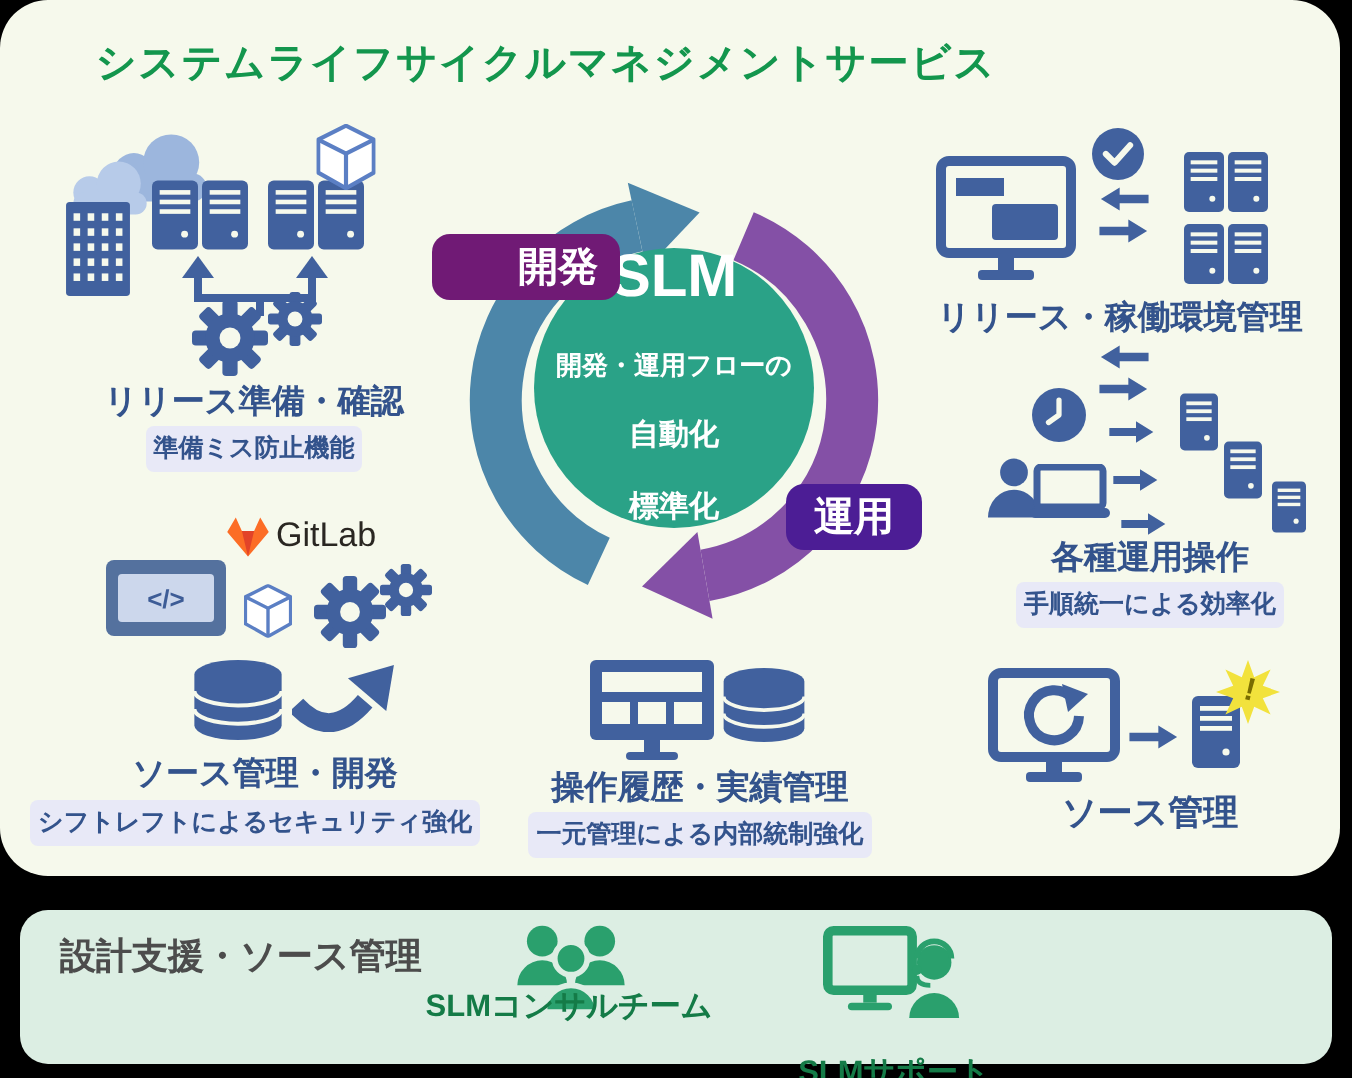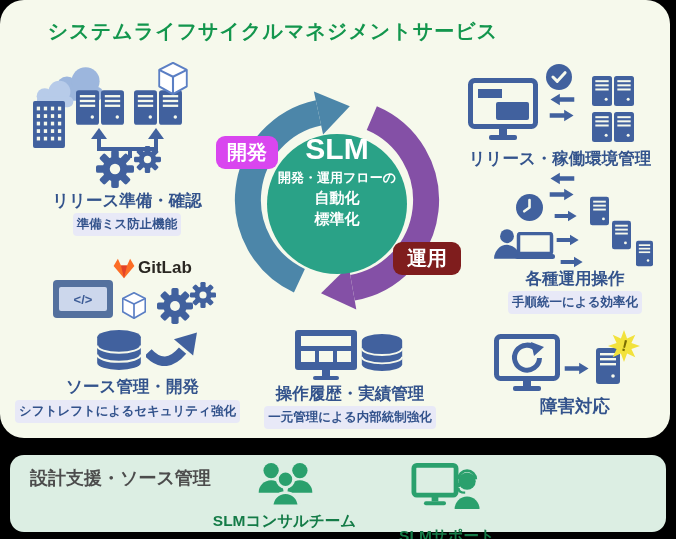--- a/index.html
+++ b/index.html
@@ -9,33 +9,33 @@
   .card-support{position:absolute;left:10px;top:455px;width:656px;height:77px;background:#dceee3;border-radius:14px;}
   .abs{position:absolute;}
   .title{left:0;top:18px;width:546px;text-align:center;color:#13964d;font-size:20px;font-weight:bold;letter-spacing:1px;}
   .sec-label{color:#33538c;font-weight:bold;font-size:16.5px;}
   .cwrap{position:absolute;text-align:center;}
   .chip{display:inline-block;background:#e8e9f7;color:#33538c;font-weight:bold;font-size:12.5px;padding:3px 4px;border-radius:4px;white-space:nowrap;}
   .navy{color:#41619e;}
   .blue-lt{color:#b7cbe9;}
   .blue-md{color:#9cb6dd;}
   .green-ic{color:#2aa06d;}
-  .circle{position:absolute;left:267px;top:134px;width:140px;height:140px;border-radius:50%;background:#2aa287;
-          display:flex;flex-direction:column;align-items:center;justify-content:flex-start;color:#fff;text-align:center;}
+  .circle{position:absolute;left:267px;top:124px;width:140px;height:140px;border-radius:50%;background:#2aa287;
+          display:flex;flex-direction:column;align-items:center;justify-content:space-between;color:#fff;text-align:center;}
   .circle .slm{font-size:30px;font-weight:bold;line-height:1;margin-bottom:5px;}
   .circle .sub1{font-size:13px;font-weight:bold;line-height:1.4;}
   .circle .sub{font-size:15px;font-weight:bold;line-height:1.4;}
   .cyc-badge{position:absolute;color:#fff;font-weight:bold;font-size:20px;text-align:center;border-radius:9px;padding:3px 0;}
-  .badge-dev{left:216px;top:136px;width:62px;background:#d946ef;}
-  .badge-ops{left:393px;top:242px;width:68px;background:#7f1d1d;}
+  .badge-dev{left:216px;top:117px;width:62px;background:#701a75;padding-left:32px;}
+  .badge-ops{left:393px;top:242px;width:68px;background:#4c1d95;}
   .codewin{position:absolute;left:53px;top:280px;width:60px;height:38px;background:#54719e;border-radius:4px;
            display:flex;align-items:center;justify-content:center;}
   .codewin .pane{width:48px;height:24px;background:#ccd7ec;border-radius:2px;display:flex;align-items:center;justify-content:center;
            color:#3d5c96;font-weight:bold;font-size:13px;}
-  .gitlab-label{position:absolute;left:138px;top:258px;color:#2a2722;font-weight:bold;font-size:17px;text-align:center;}
+  .gitlab-label{position:absolute;left:138px;top:258px;color:#2a2722;font-weight:normal;font-size:17px;text-align:center;}
   .support-title{position:absolute;left:30px;top:466px;color:#4c4c4c;font-weight:bold;font-size:18px;}
   .support-label{color:#147b47;font-weight:bold;font-size:15.5px;white-space:nowrap;}
   .alert-mark{position:absolute;left:622px;top:337px;color:#7a6d00;font-weight:bold;font-size:16px;transform:rotate(14deg);}
   svg{display:block;}
 </style>
 </head>
 <body>
 
 <div class="stage">
 
@@ -353,28 +353,28 @@
       <use href="#arr"></use>
     </svg>
   <svg class="abs navy" style="left:596px;top:346px" width="24" height="40">
       <use href="#sv"></use>
     </svg>
   <svg class="abs" style="left:608px;top:330px" width="32" height="32">
       <use href="#burst"></use>
     </svg>
   <span class="alert-mark">!</span>
   <div class="cwrap" style="left:505px;top:394px;width:140px">
-    <span class="sec-label" style="font-size:17.5px">障害対応</span>
+    <span class="sec-label" style="font-size:17.5px">ソース管理</span>
   </div>
 
   <span class="support-title">設計支援・ソース管理</span>
   <svg class="abs green-ic" style="left:258px;top:461px" width="55" height="46">
       <use href="#ppl"></use>
     </svg>
-  <div class="cwrap" style="left:202px;top:511px;width:165px">
+  <div class="cwrap" style="left:202px;top:493px;width:165px">
     <span class="support-label">SLMコンサルチーム</span>
   </div>
   <svg class="abs green-ic" style="left:410px;top:463px" width="72" height="46">
       <use href="#sup"></use>
     </svg>
   <div class="cwrap" style="left:387px;top:526px;width:120px">
     <span class="support-label">SLMサポート</span>
   </div>
 
 </div>

